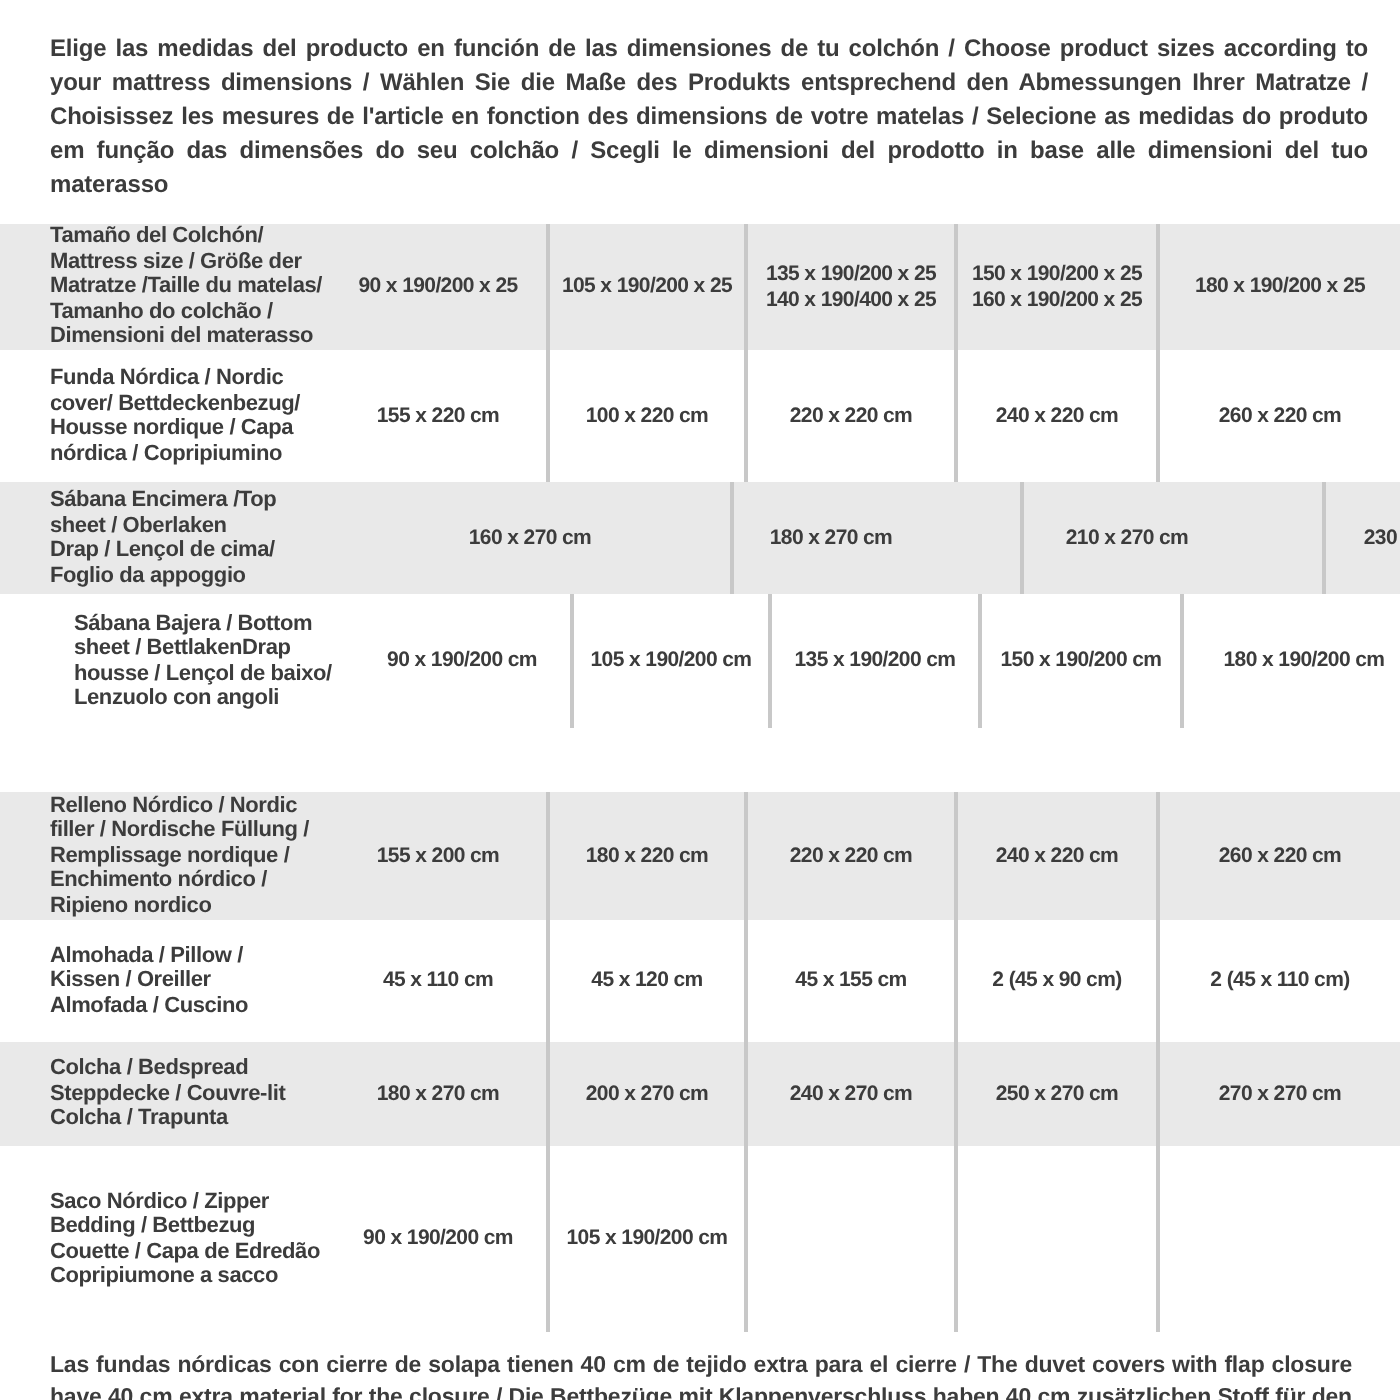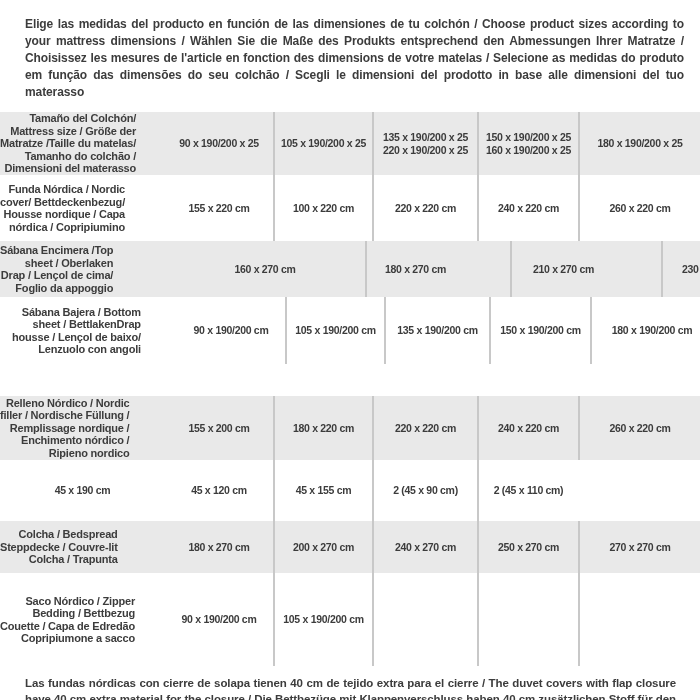--- a/index.html
+++ b/index.html
@@ -38,24 +38,25 @@
   .row:nth-child(5) { height: 64px; margin-top: 32px; }
   .row:nth-child(6) { height: 61px; }
   .row:nth-child(7) { height: 52px; }
   .row:nth-child(8) { height: 93px; }
   .cell {
     display: flex;
     align-items: center;
     white-space: pre-line;
   }
   .cell.label {
+    padding-left: 25px;
     font-size: 11px;
     line-height: 12.5px;
     letter-spacing: -0.2px;
-    text-align: right;
+    text-align: left;
   }
   .cell.val {
     justify-content: center;
     text-align: center;
     font-size: 10.5px;
     line-height: 13px;
     letter-spacing: -0.3px;
   }
   .row .cell:nth-child(n+3) { border-left: 2px solid #c8c8c8; }
   .footnote {
@@ -78,21 +79,21 @@
 
     <div class="row">
       <div class="cell label">Tamaño del Colchón/
 Mattress size / Größe der
 Matratze /Taille du matelas/
 Tamanho do colchão /
 Dimensioni del materasso</div>
       <div class="cell val">90 x 190/200 x 25</div>
       <div class="cell val">105 x 190/200 x 25</div>
       <div class="cell val">135 x 190/200 x 25
-220 x 190/200 x 25</div>
+140 x 190/400 x 25</div>
       <div class="cell val">150 x 190/200 x 25
 160 x 190/200 x 25</div>
       <div class="cell val">180 x 190/200 x 25</div>
     </div>
 
     <div class="row">
       <div class="cell label">Funda Nórdica /  Nordic
 cover/ Bettdeckenbezug/
 Housse nordique / Capa
 nórdica / Copripiumino</div>
@@ -134,21 +135,24 @@
 Enchimento nórdico /
 Ripieno nordico</div>
       <div class="cell val">155 x 200 cm</div>
       <div class="cell val">180 x 220 cm</div>
       <div class="cell val">220 x 220 cm</div>
       <div class="cell val">240 x 220 cm</div>
       <div class="cell val">260 x 220 cm</div>
     </div>
 
     <div class="row">
-      <div class="cell val">45 x 190 cm</div>
+      <div class="cell label">Almohada  / Pillow /
+Kissen / Oreiller
+Almofada / Cuscino</div>
+      <div class="cell val">45 x 110 cm</div>
       <div class="cell val">45 x 120 cm</div>
       <div class="cell val">45 x 155 cm</div>
       <div class="cell val">2 (45 x 90 cm)</div>
       <div class="cell val">2 (45 x 110 cm)</div>
     </div>
 
     <div class="row">
       <div class="cell label">Colcha / Bedspread
 Steppdecke / Couvre-lit
 Colcha / Trapunta</div>

